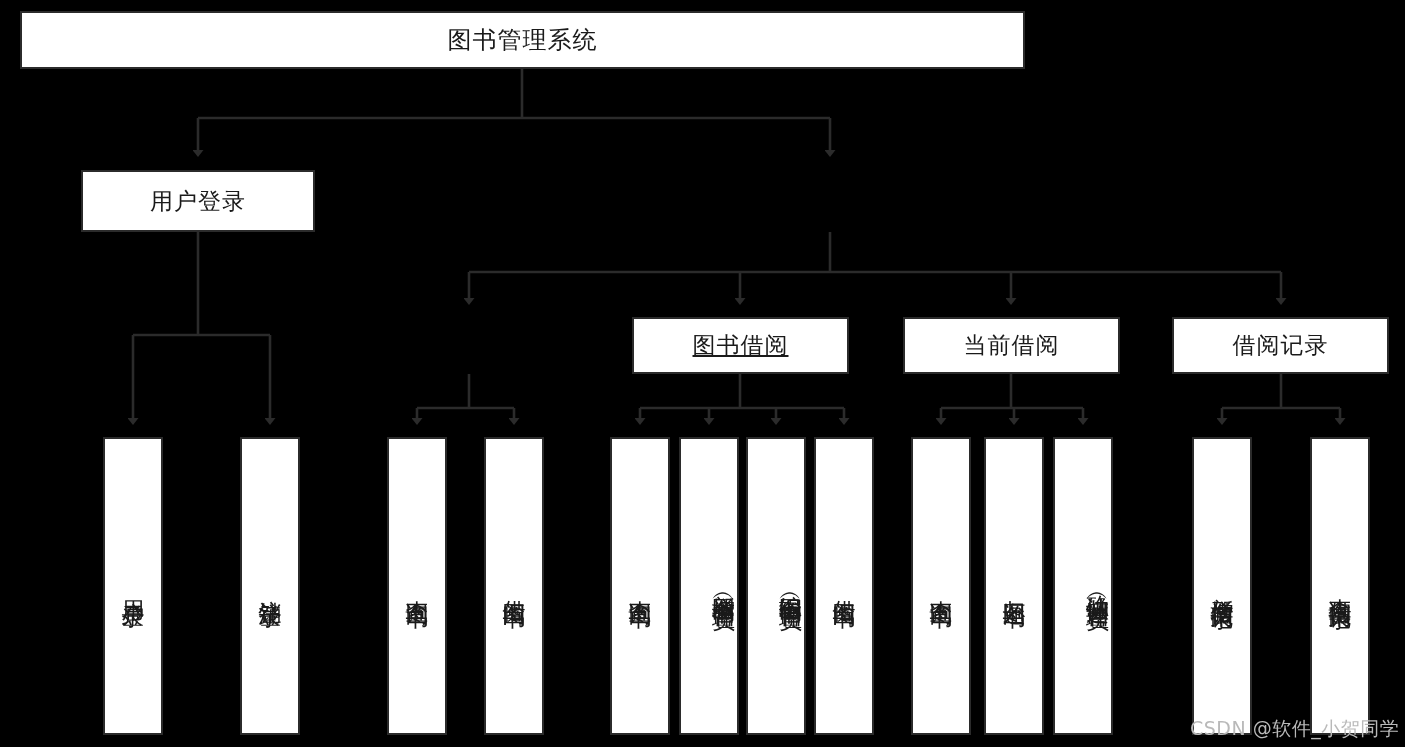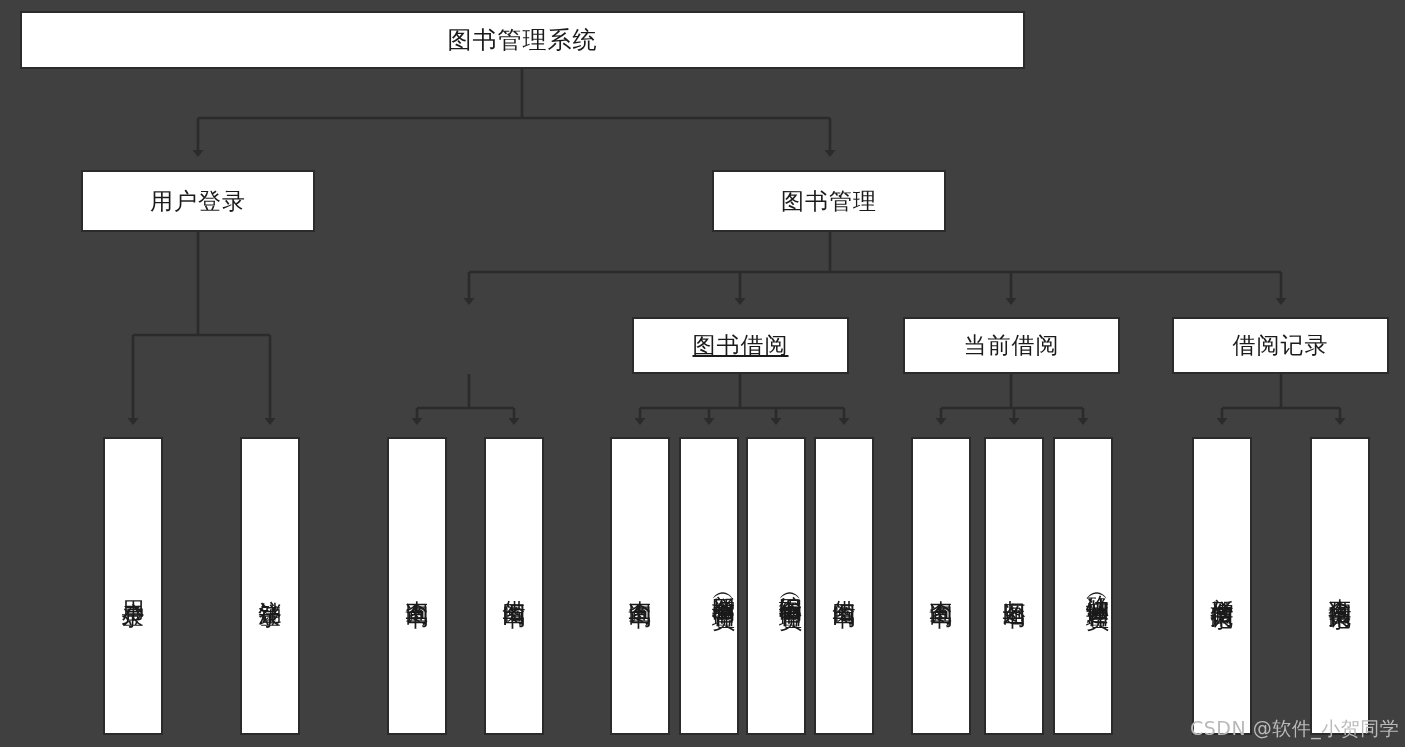--- a/index.html
+++ b/index.html
@@ -7,21 +7,21 @@
     padding: 0;
     background: #ffffff;
   }
   body {
     font-family: "DejaVu Sans", "Liberation Sans", sans-serif;
   }
   #canvas {
     position: relative;
     width: 1405px;
     height: 747px;
-    background: #404040;
+    background: #000000;
     overflow: hidden;
   }
   #edges {
     position: absolute;
     left: 0;
     top: 0;
     width: 1405px;
     height: 747px;
     pointer-events: none;
   }
@@ -117,23 +117,20 @@
     </g>
   </svg>
 
   <div class="node horiz title" style="left:20px; top:11px; width:1005px; height:58px;">
     <span>图书管理系统</span>
   </div>
 
   <div class="node horiz" style="left:81px; top:170px; width:234px; height:62px;">
     <span>用户登录</span>
   </div>
-  <div class="node horiz" style="left:712px; top:170px; width:234px; height:62px;">
-    <span>图书管理</span>
-  </div>
 
   <div class="node horiz" style="left:632px; top:317px; width:217px; height:57px;text-decoration:underline;">
     <span>图书借阅</span>
   </div>
   <div class="node horiz" style="left:903px; top:317px; width:217px; height:57px;">
     <span>当前借阅</span>
   </div>
   <div class="node horiz" style="left:1172px; top:317px; width:217px; height:57px;">
     <span>借阅记录</span>
   </div>

